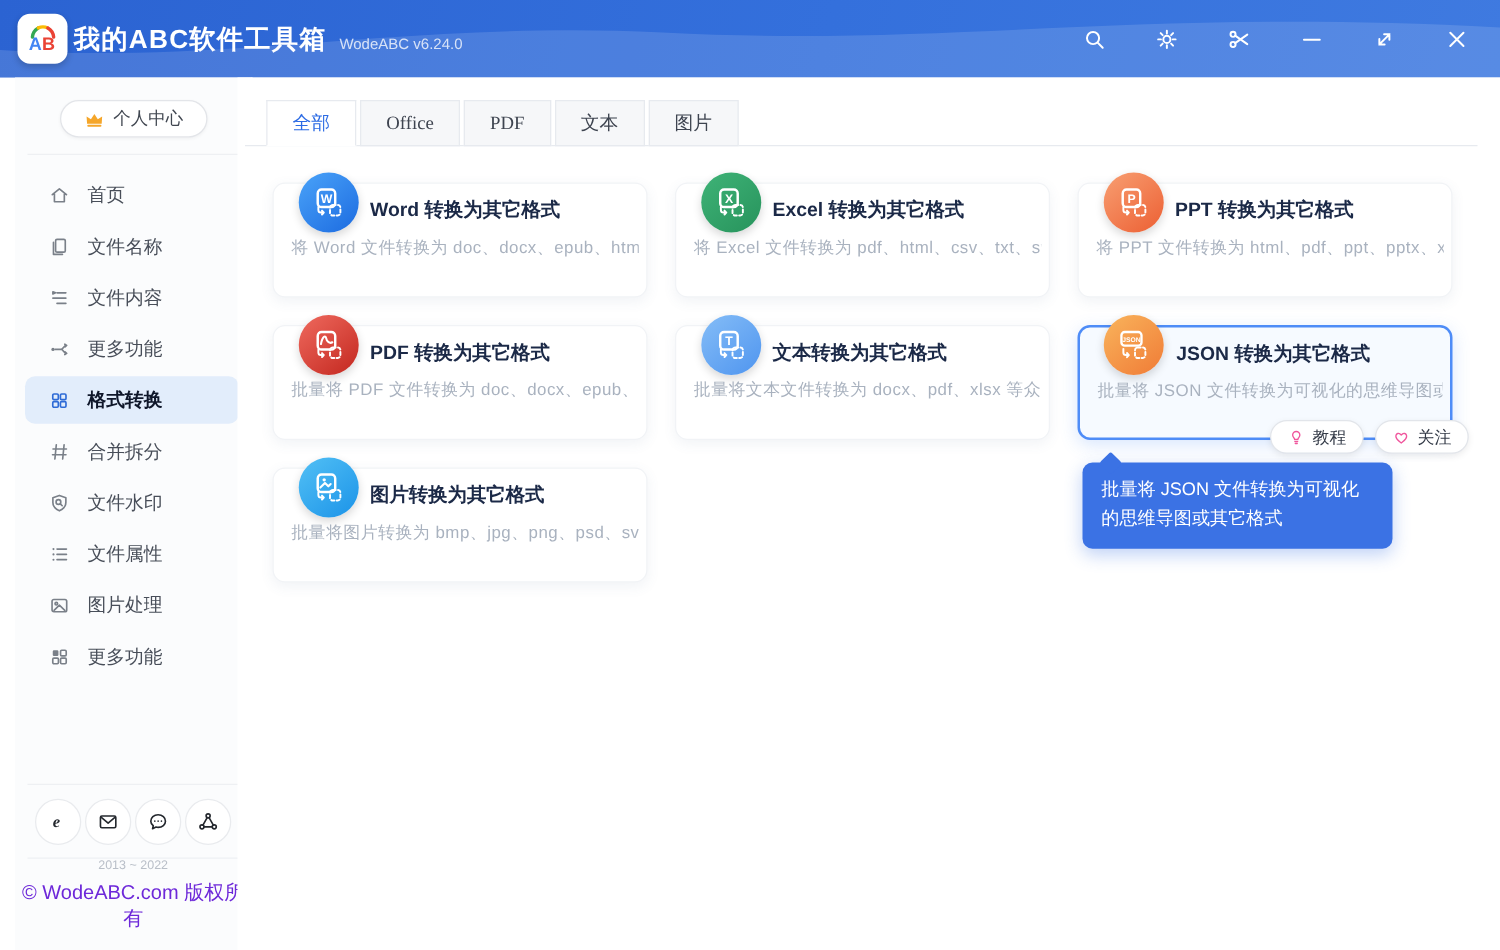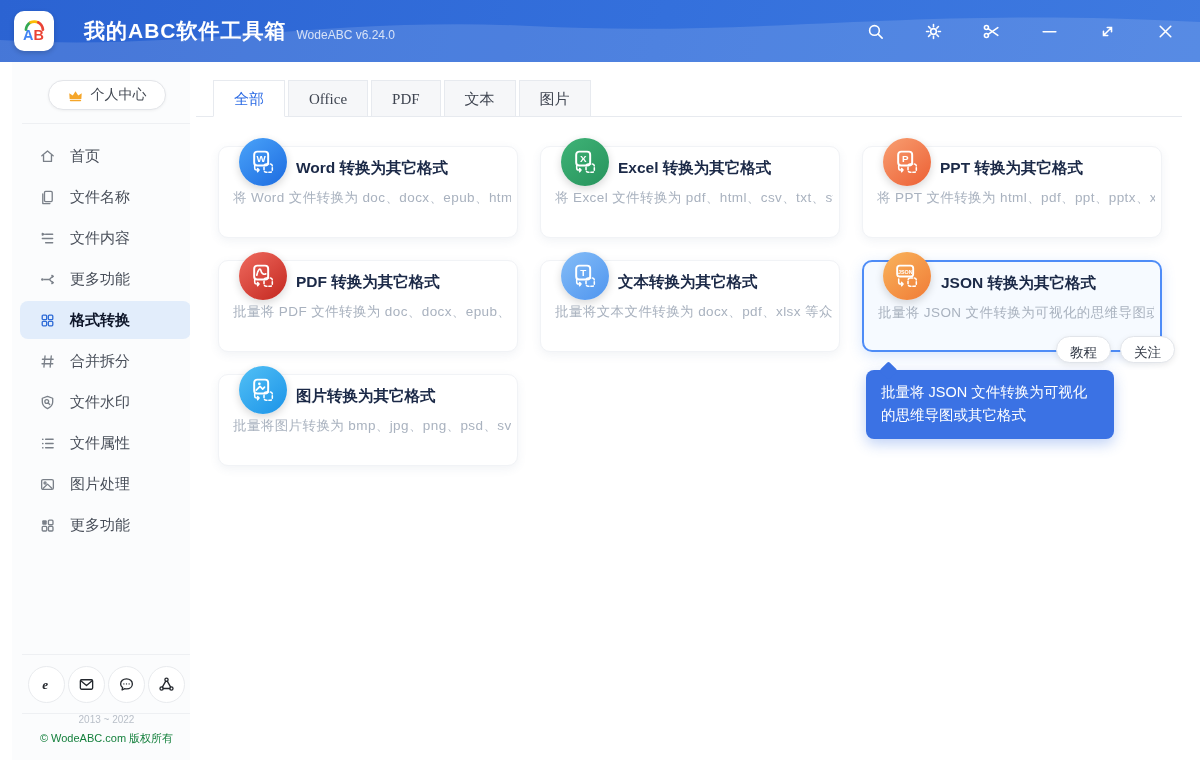--- a/index.html
+++ b/index.html
@@ -8,21 +8,21 @@
   .app { position:relative; width:1200px; height:760px; }
 
   
   .titlebar { position:absolute; top:0; left:0; width:1200px; height:62px;
               background:linear-gradient(105deg,#2b63d2 0%,#3470dc 55%,#3f7ae0 100%);
               display:flex; align-items:center; padding:0 24px 0 14px; overflow:hidden; }
   .titlebar-wave { position:absolute; left:0; bottom:0; width:1200px; height:62px; pointer-events:none; }
   .logo { position:relative; width:40px; height:40px; background:#fff; border-radius:10px;
           display:flex; align-items:center; justify-content:center; flex:0 0 auto;
           box-shadow:0 2px 5px rgba(0,0,0,.18); }
-  .app-title { position:relative; margin-left:30px; color:#fff; font-size:21px; font-weight:bold; letter-spacing:1px; }
+  .app-title { position:relative; margin-left:5px; color:#fff; font-size:21px; font-weight:bold; letter-spacing:1px; }
   .app-version { position:relative; margin-left:10px; margin-top:8px; color:rgba(255,255,255,.78); font-size:12px; }
   .tb-spacer { flex:1; }
   .win-controls { position:relative; display:flex; align-items:center; gap:36px; }
   .win-btn { width:22px; height:22px; background:transparent; border:none; cursor:pointer;
              display:flex; align-items:center; justify-content:center; }
   .win-btn svg { width:19px; height:19px; stroke:#fff; stroke-width:1.5; fill:none; stroke-linecap:round; }
 
   
   .sidebar { position:absolute; top:62px; left:12px; width:190px; bottom:0;
              background:#fbfcfd; border-right:1px solid #ececf0; }
@@ -38,21 +38,21 @@
   .nav-item .nav-icon svg { width:17px; height:17px; stroke:currentColor; stroke-width:1.4; fill:none; stroke-linecap:round; stroke-linejoin:round; }
   .nav-item.active { background:#e2edfb; color:#0f172a; font-weight:bold; }
   .nav-item.active .nav-icon { color:#2e6bd6; }
 
   .sidebar-bottom { position:absolute; left:0; right:0; bottom:0; }
   .social-row { display:flex; justify-content:center; gap:3px; padding:11px 0 10px; }
   .social-btn { width:37px; height:37px; border-radius:50%; background:#fff; border:1px solid #e9ebee;
                 display:flex; align-items:center; justify-content:center; cursor:pointer; }
   .social-btn svg { width:17px; height:17px; stroke:#24282e; stroke-width:1.4; fill:none; stroke-linecap:round; stroke-linejoin:round; }
   .sb-years { text-align:center; color:#b9bfc8; font-size:10px; }
-  .sb-copy  { text-align:center; color:#15803d; font-size:11px; margin:6px 0 14px; }
+  .sb-copy  { text-align:center; color:#6d28d9; font-size:16px; margin:6px 0 14px; }
 
   
   .main { position:absolute; left:190px; top:62px; right:0; bottom:0; background:#fff; }
   .tabs { display:flex; margin:18px 18px 0 6px; border-bottom:1px solid #e7eaef; }
   .tab { padding:0 20px; height:37px; line-height:36px; background:#f6f7f9; border:1px solid #e7eaef;
          margin-right:3px; margin-bottom:-1px; font-size:15px; color:#3e4450; cursor:pointer; font-family:Liberation Serif, serif; }
   .tab:first-child { margin-left:17px; }
   .tab.active { background:#fff; color:#2c6be4; border-bottom-color:#fff; }
 
   .cards { position:relative; margin:29px 0 0 28px; width:944px; display:grid;
@@ -64,21 +64,21 @@
   .card-icon svg { width:29px; height:29px; }
   .card-title { position:absolute; left:77px; top:11px; font-size:15.5px; font-weight:bold; color:#1b2947; white-space:nowrap; }
   .card-desc { position:absolute; left:14px; top:42px; right:6px; font-size:13.5px; color:#a9b2bf;
                letter-spacing:.4px; white-space:nowrap; overflow:hidden; }
   .card.selected { border:2px solid #4e8cf7; background:#f6faff; box-shadow:0 4px 14px rgba(77,140,247,.22); }
   .card.selected .card-icon { left:19px; top:-10px; }
 
   .card-actions { position:absolute; right:-15px; bottom:-13px; display:flex; gap:9px; z-index:3; }
   .action-pill { height:27px; padding:1px 13px; background:#fff; border:1px solid #e2e5ea; border-radius:15px;
                  display:flex; align-items:center; gap:6px; font-size:13.5px; color:#333a47; cursor:pointer;
-                 box-shadow:0 2px 6px rgba(0,0,0,.08); font-family:inherit;flex-direction:column; }
+                 box-shadow:0 2px 6px rgba(0,0,0,.08); font-family:inherit; }
   .action-pill svg { width:14px; height:14px; stroke:#f0569d; stroke-width:1.4; fill:none; stroke-linecap:round; stroke-linejoin:round; }
 
   .tooltip { position:absolute; left:2px; top:calc(100% + 20px); width:248px; background:#3b72e4; color:#fff;
              border-radius:8px; padding:11px 15px; font-size:14.5px; line-height:1.62; z-index:5;
              box-shadow:0 5px 14px rgba(59,114,228,.32); }
   .tooltip::before { content:""; position:absolute; top:-6px; left:16px; width:13px; height:13px;
                      background:#3b72e4; transform:rotate(45deg); border-radius:2px; }
 
   .glyph-stroke { stroke:#fff; fill:none; stroke-linecap:round; stroke-linejoin:round; }
 </style>

